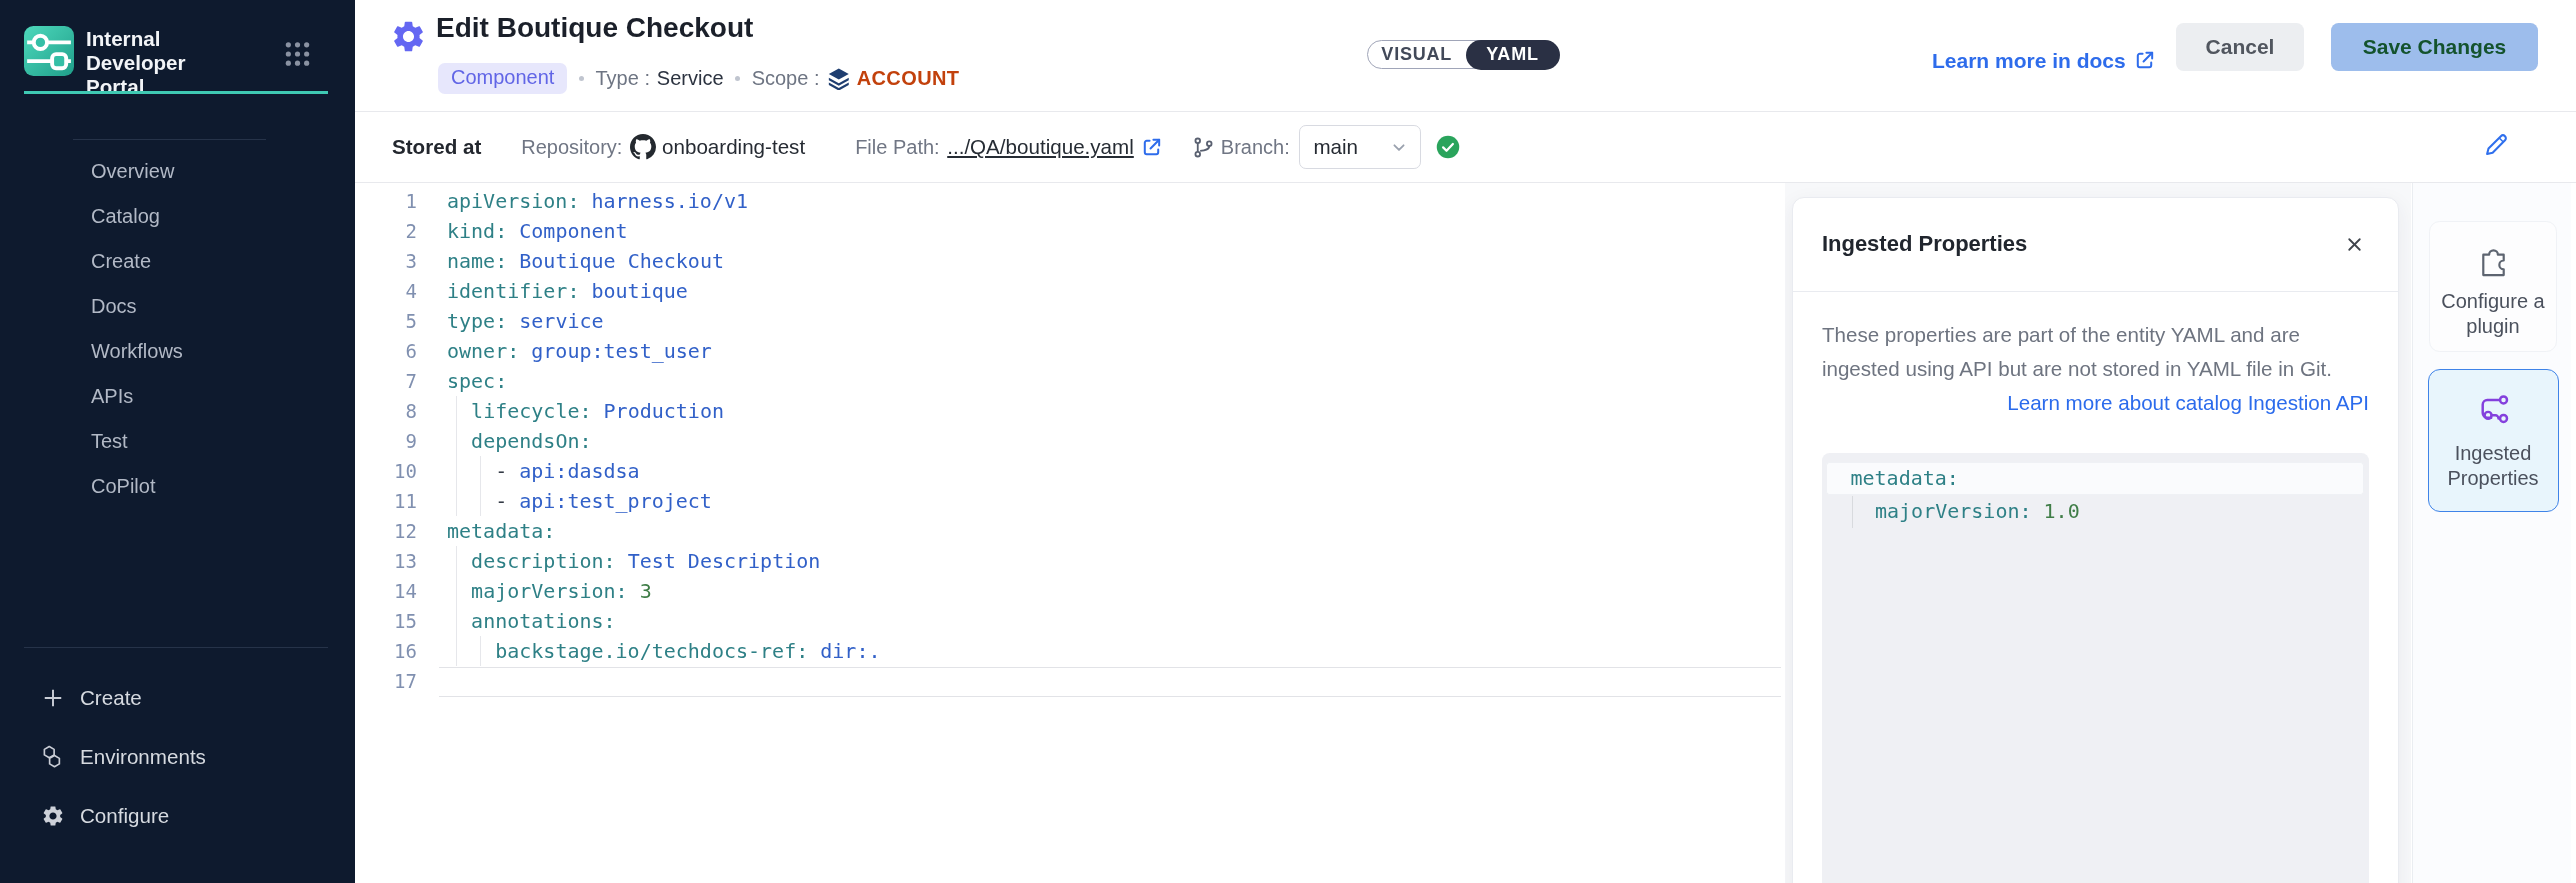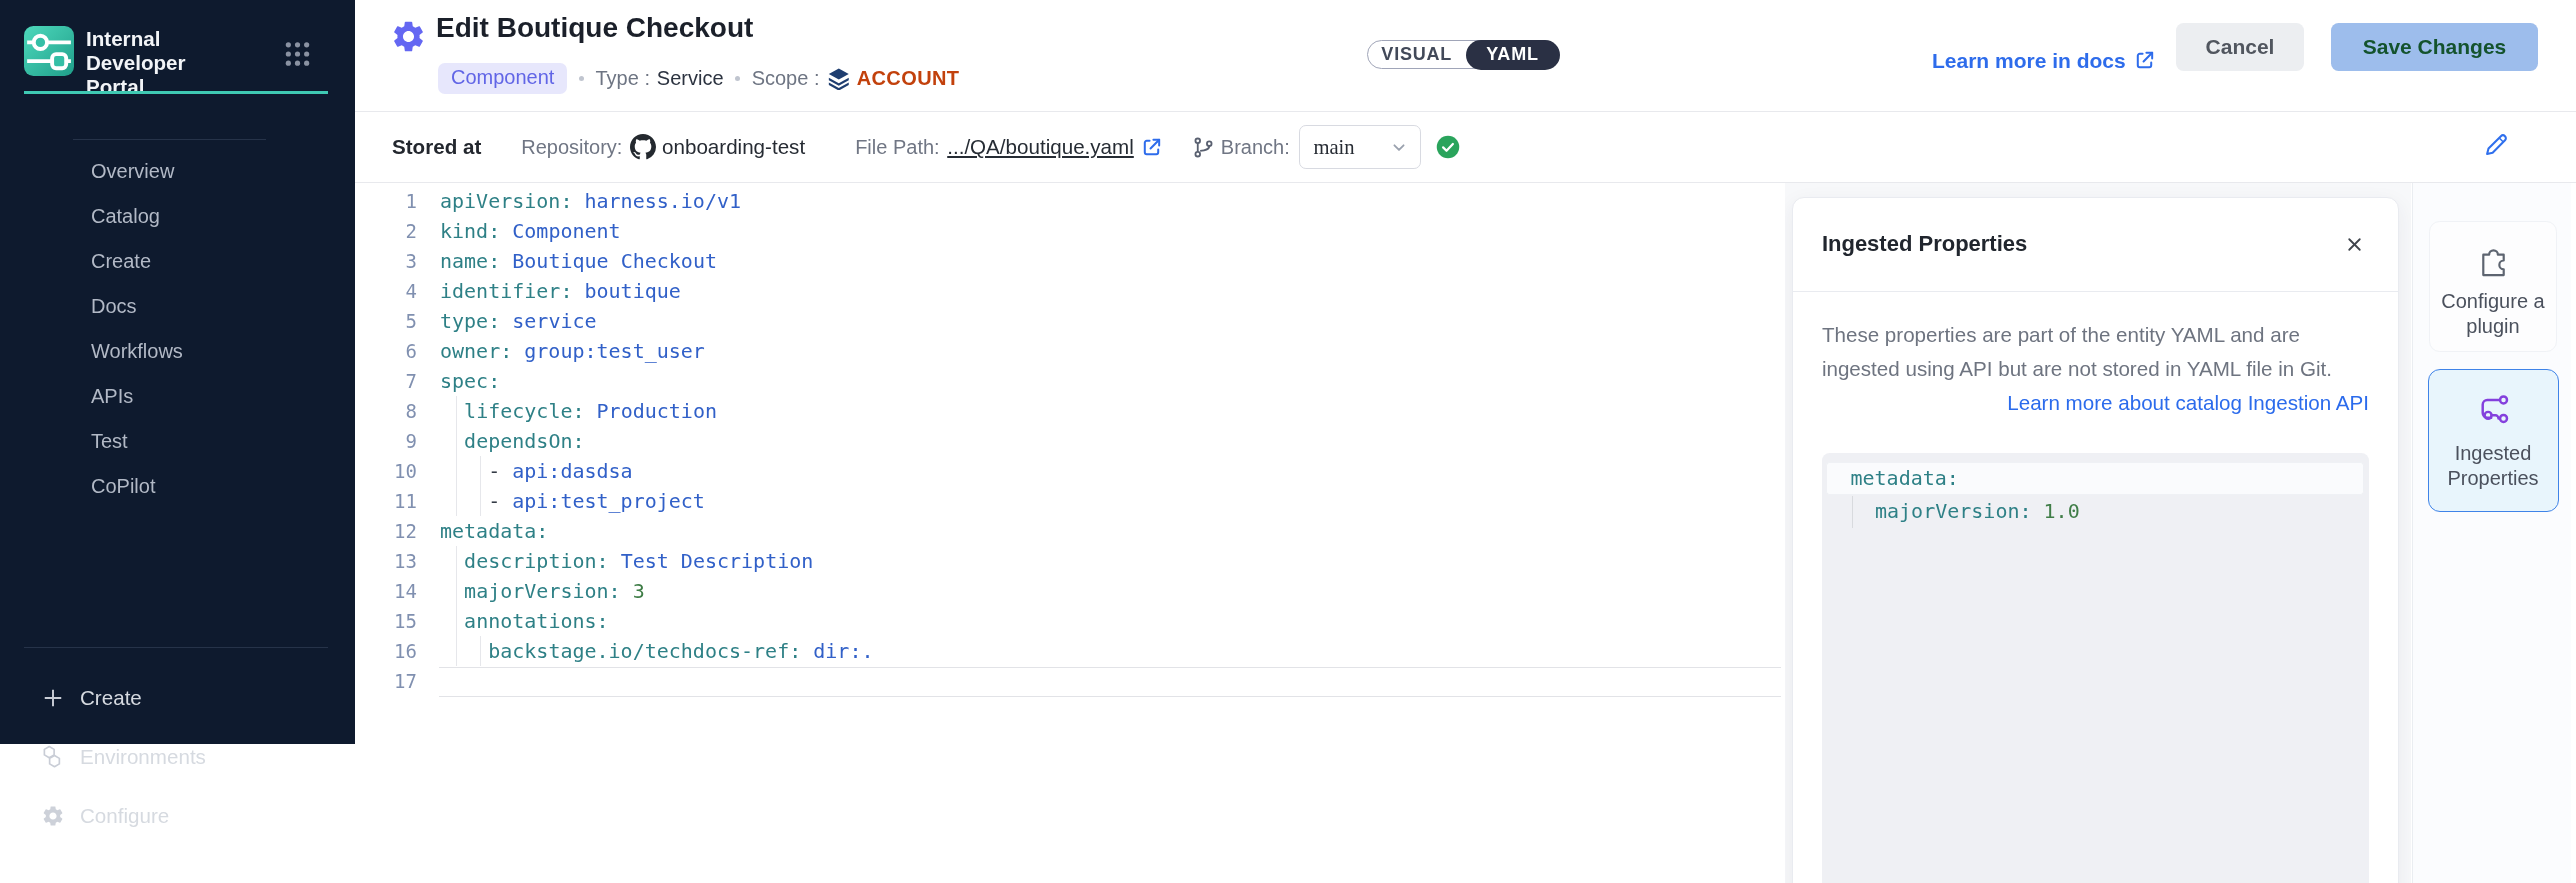--- a/index.html
+++ b/index.html
@@ -1,20 +1,20 @@
 <!DOCTYPE html>
 <html style="font-size:12px"><head>
 <meta charset="utf-8">
 <style>
   * { margin:0; padding:0; box-sizing:border-box; }
   html,body { width:2576px; height:883px; overflow:hidden; background:#ffffff;
     font-family:"Liberation Sans","DejaVu Sans",sans-serif; }
 
   
-  .sidebar { position:absolute; left:0; top:0; width:355px; height:744px; background:#0e1a2e; }
+  .sidebar { position:absolute; left:0; top:0; width:355px; height:883px; background:#0e1a2e; }
   .brand { position:absolute; left:24px; top:26px; display:flex; align-items:flex-start; }
   .brand-logo { width:50px; height:50px; }
   .brand-text { margin-left:12px; margin-top:0.8px; color:#f2f4f7; font-size:20.6px; font-weight:700; line-height:24px; width:175px; }
   .apps-grid { position:absolute; left:283px; top:38px; }
   .brand-underline { position:absolute; left:24px; top:91px; width:304px; height:3px; background:#3fc9b3; }
   .side-divider { position:absolute; height:0.8px; background:#263349; }
   .side-divider.top { left:73px; top:139px; width:193px; }
   .side-divider.bottom { left:24px; top:647px; width:304px; }
   .side-items { position:absolute; left:0; top:149px; width:355px; }
   .side-item { height:45px; line-height:45px; padding-left:91px; color:#b2b9c6; font-size:20px; cursor:pointer; }
@@ -51,29 +51,29 @@
   
   .stored-bar { position:absolute; left:0; top:112px; right:0; height:71px; background:#fff; border-bottom:0.8px solid #e8e9ed; display:flex; align-items:center; padding-left:37px; }
   .stored-at { font-size:20.6px; font-weight:700; color:#23272e; margin-right:40px; }
   .bar-label { font-size:20px; color:#707684; }
   .gh-icon { width:26px; height:26px; margin:0 6px 0 7.6px; }
   .repo-value { font-size:20.6px; color:#262b33; font-weight:500; margin-right:50px; }
   .filepath-link { font-size:20.6px; color:#262c34; font-weight:500; text-decoration:underline; margin-left:7.6px; cursor:pointer; display:flex; align-items:center;justify-content:center; }
   .filepath-link svg { margin-left:6px; }
   .branch-icon { width:23px; height:23px; margin:0 6px 0 29px; }
   .branch-select { margin-left:9px; width:122px; height:44px; border:1.5px solid #d8dae1; border-radius:6.9px; display:flex; align-items:center; padding:0 10.7px 0 13.7px; cursor:pointer; background:#fff; }
-  .branch-select .val { font-size:20.6px; color:#262b33; flex:1;font-family:Liberation Serif, serif; }
+  .branch-select .val { font-size:20.6px; color:#262b33; flex:1; }
   .check-icon { width:24px; height:24px; margin-left:15px; }
   .edit-pencil { position:absolute; right:65px; top:18px; width:30px; height:30px; cursor:pointer; }
 
   
   .editor { position:absolute; left:0; top:183px; width:1431px; height:700px; background:#fff; padding-top:3px; }
   .code-line { position:relative; height:30px; line-height:30px; white-space:pre; font-family:"DejaVu Sans Mono",monospace; font-size:20px; }
   .gutter { display:inline-block; width:62px; text-align:right; color:#8090b0; font-size:19px; }
-  .line-content { display:inline-block; margin-left:23px; }
+  .line-content { display:inline-block; margin-left:30px; }
   .indent-guide { position:absolute; top:0; width:0.8px; height:30px; background:#e6e7eb; }
   .tok-key { color:#2e8086; }
   .tok-val { color:#3160c8; }
   .tok-num { color:#3f7d47; }
   .tok-plain { color:#333a45; }
   .active-line { position:absolute; left:84px; right:4.6px; top:484px; height:30px; border-top:1.5px solid #e2e3e7; border-bottom:1.5px solid #e2e3e7; }
 
   
   .panel-backdrop { position:absolute; left:1430px; top:183px; width:626px; bottom:0; background:#f7f8fa; overflow:hidden; }
   .panel-card { position:absolute; left:6.9px; top:13.7px; right:12px; bottom:-15px; background:#fff; border:0.8px solid #e9ebf0; border-radius:12px 12px 0 0; box-shadow:0 7.6px 21px rgba(40,48,70,.07); display:flex; flex-direction:column; }

